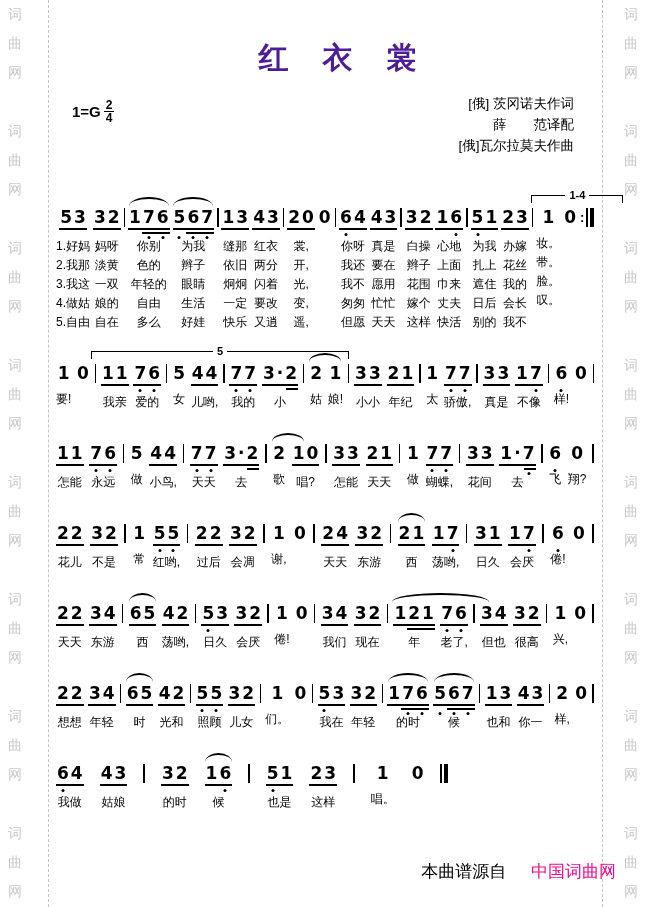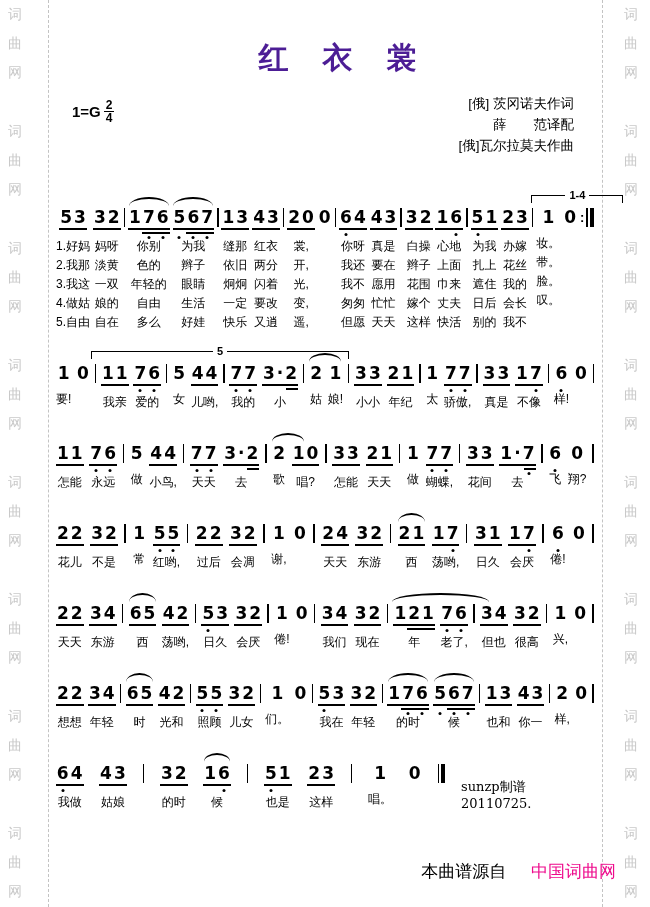--- a/index.html
+++ b/index.html
@@ -1026,21 +1026,20 @@
         <div class="col">
           <span class="grp"><span class="digits"><span class="ch">0</span></span></span>
           <div class="lyrics">
             <div class="lyr">&nbsp;</div>
           </div>
         </div>
         <span class="bar">
           <i class="thin"></i>
           <i class="thick"></i>
         </span>
-        <div class="engraver">sunzp制谱20110725.</div>
       </div>
     </div>
 
   <div class="source">
     <span>本曲谱源自</span>
     <span class="site" style="color: rgb(238, 10, 140);">中国词曲网</span>
   </div>
 </div>
 
 </body></html>

